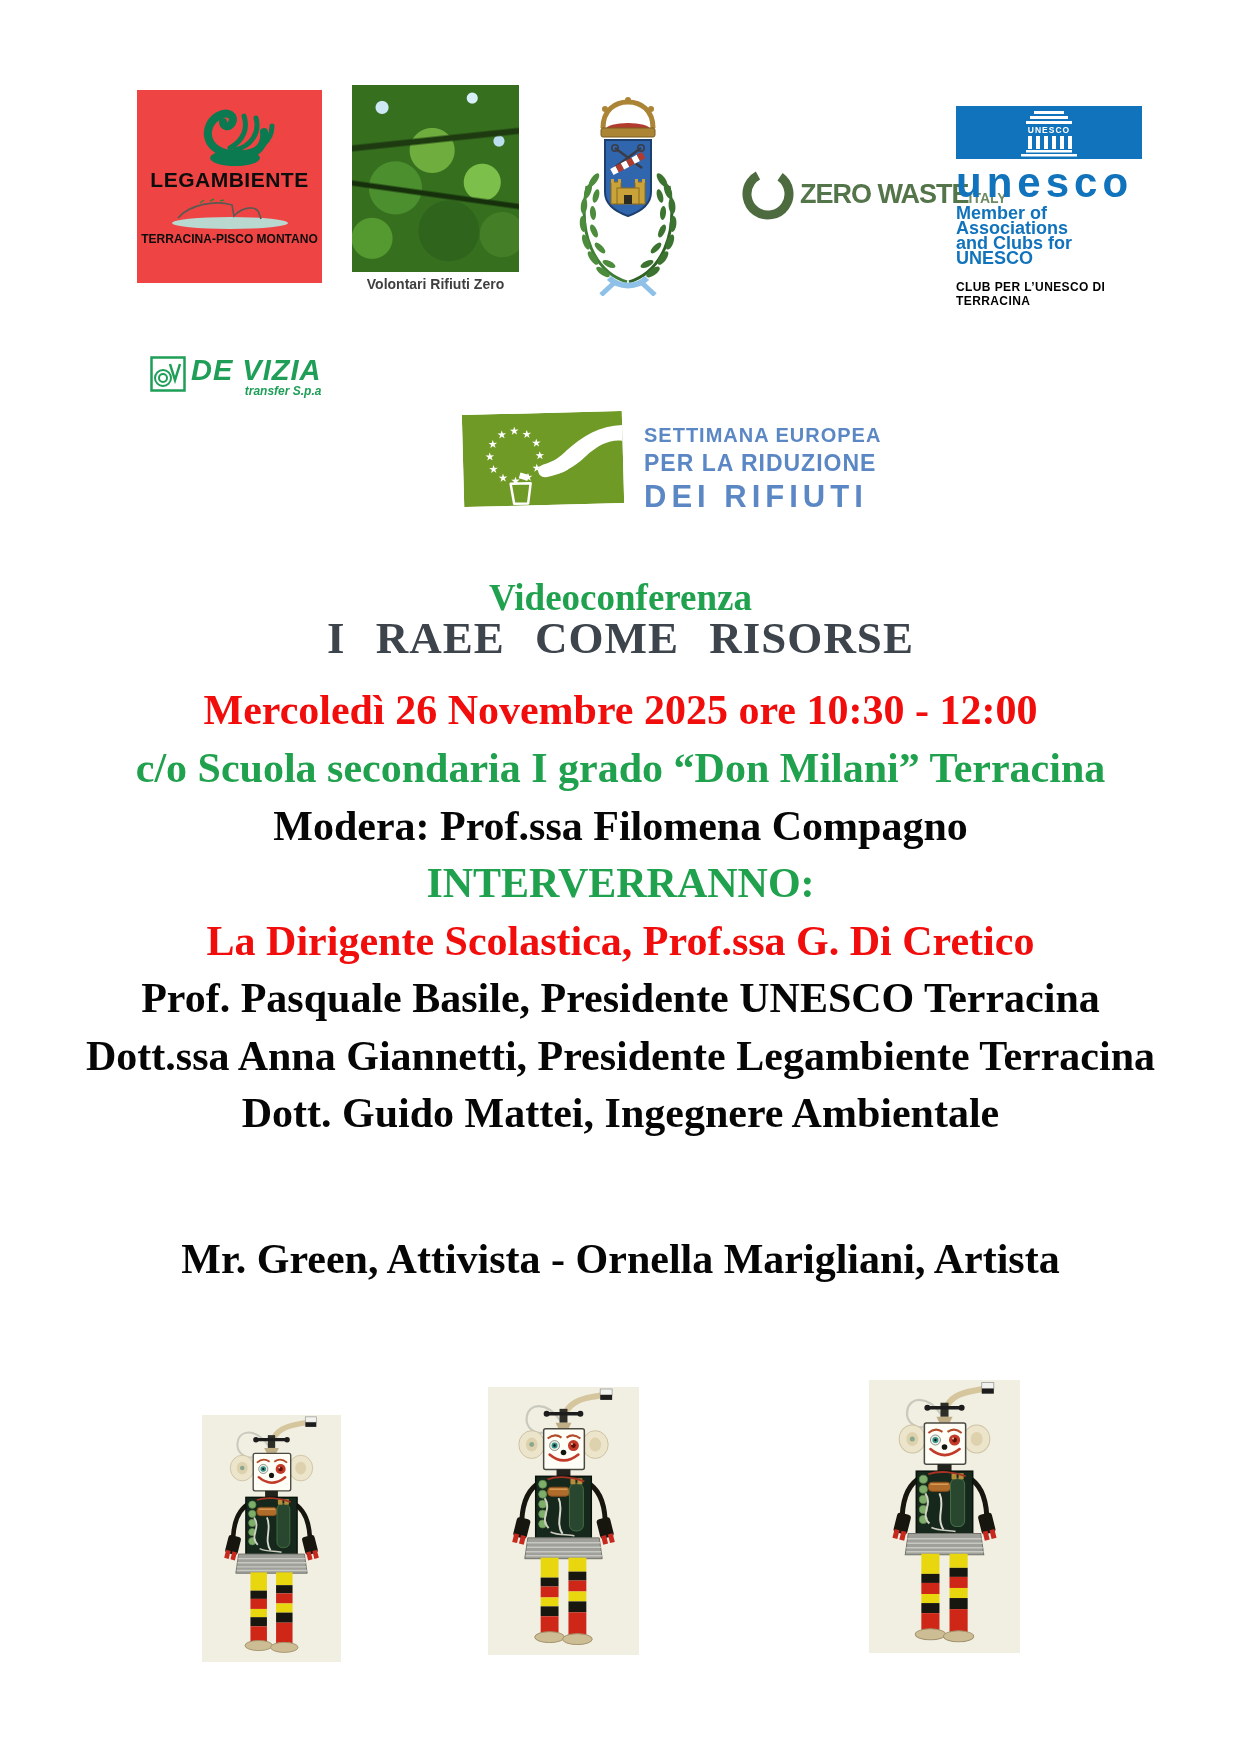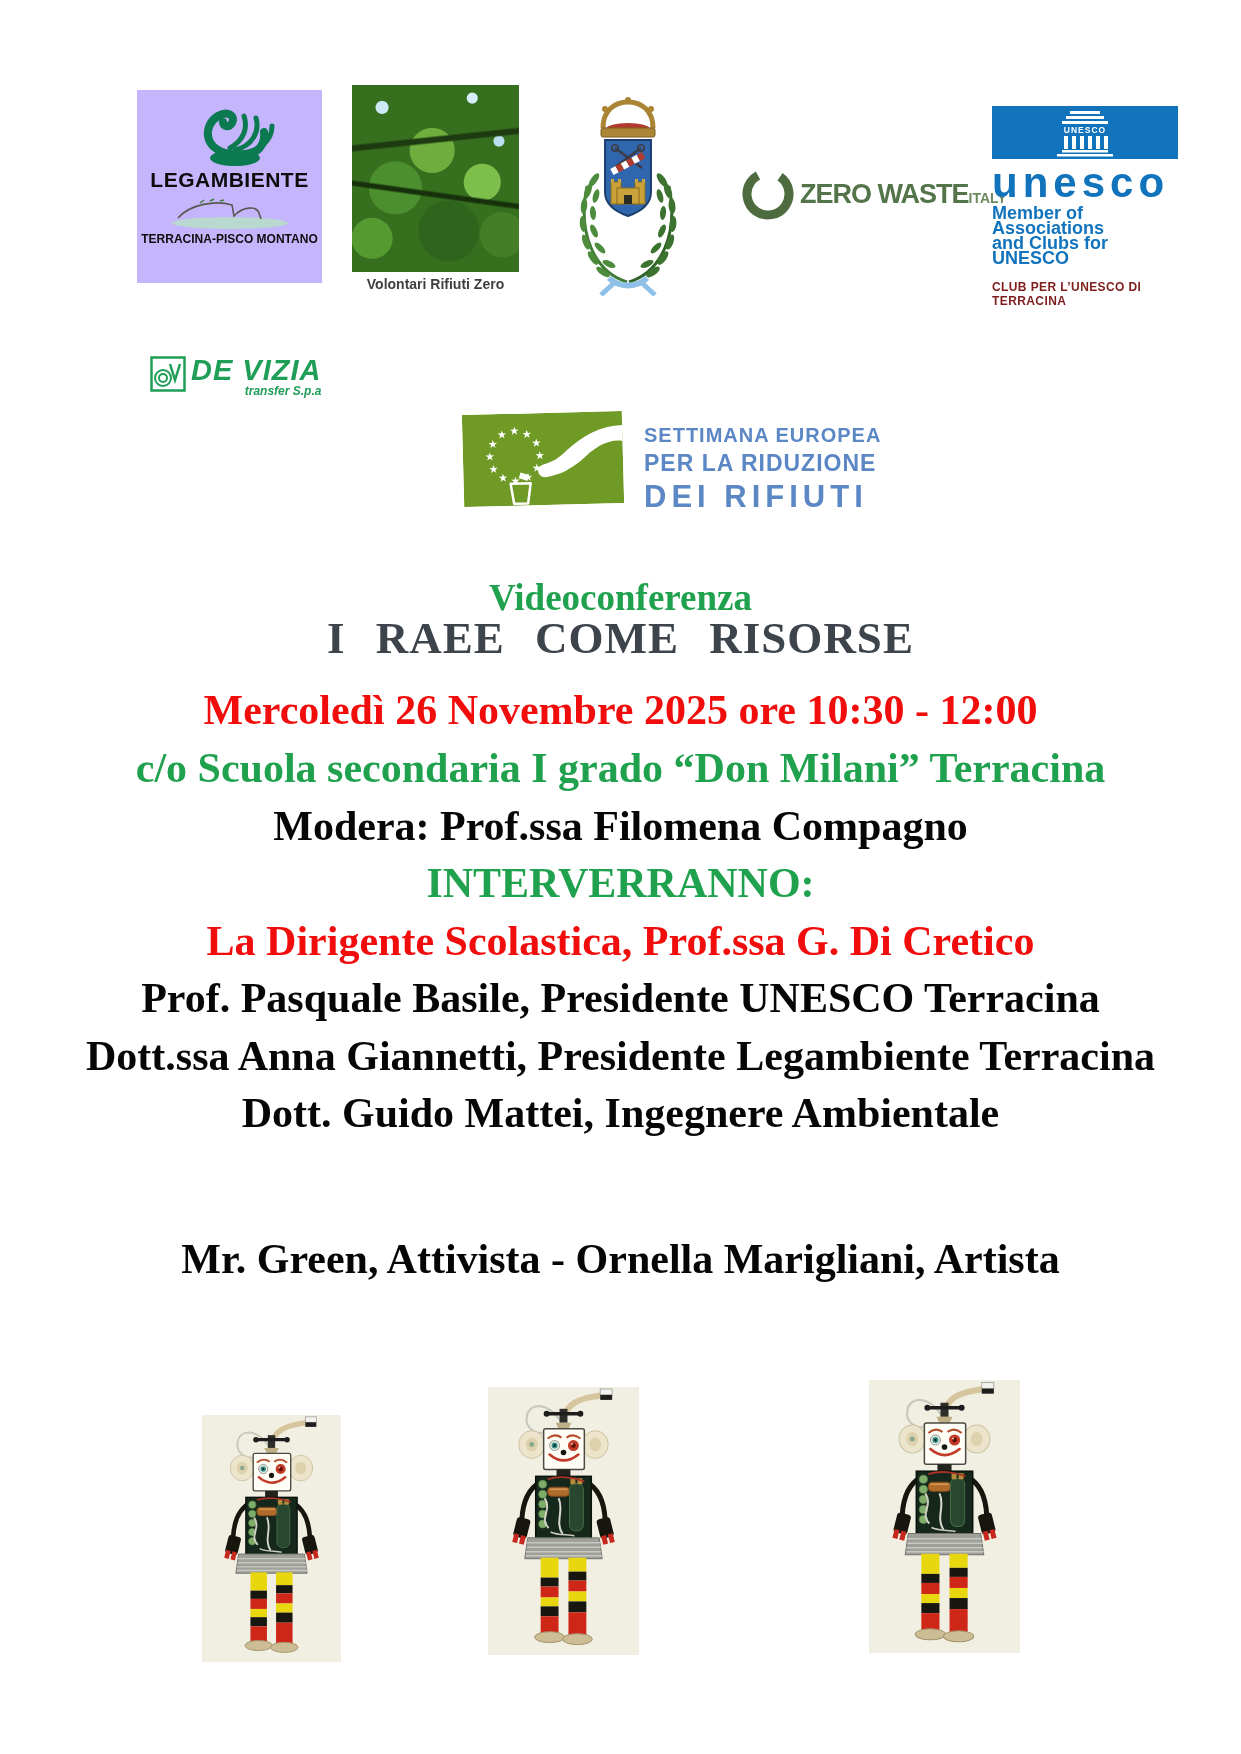--- a/index.html
+++ b/index.html
@@ -1,20 +1,20 @@
 <!DOCTYPE html>
 <html><head>
 <meta charset="utf-8">
 <style>
   html,body{margin:0;padding:0;background:#fff;}
   .page{position:relative;width:1241px;height:1754px;background:#ffffff;overflow:hidden;
         font-family:"Liberation Sans",sans-serif;}
 
   
-  .lega{position:absolute;left:137px;top:90px;width:185px;height:193px;background:#c4b5fd;
+  .lega{position:absolute;left:137px;top:90px;width:185px;height:193px;background:#ef4444;
         display:flex;flex-direction:column;align-items:center;padding-top:4px;box-sizing:border-box;}
   .lega-title{font-weight:900;font-size:21px;letter-spacing:.5px;color:#0d0d0d;margin-top:-4px;}
   .lega-sub{font-weight:800;font-size:12px;color:#0d0d0d;margin-top:2px;}
 
   .tree{position:absolute;left:352px;top:85px;width:167px;height:187px;background-color:#36701f;
         background-image:
           linear-gradient(174deg, transparent 29%, #1e3a10 30%, #1e3a10 32%, transparent 33%),
           linear-gradient(188deg, transparent 56%, #16300c 57%, #16300c 58.5%, transparent 59.5%),
           radial-gradient(circle at 18% 12%, #cfe8f5 0 6px, transparent 7px),
           radial-gradient(circle at 72% 7%, #d8eef8 0 5px, transparent 6px),
@@ -28,25 +28,25 @@
   .tree-caption{position:absolute;left:352px;top:276px;width:167px;text-align:center;
         font-weight:700;font-size:14px;color:#3f3f3f;}
 
   .stemma{position:absolute;left:538px;top:96px;}
 
   .zerowaste{position:absolute;left:740px;top:166px;display:flex;align-items:center;}
   .zw-text{margin-left:4px;font-weight:700;color:#54744a;letter-spacing:-1px;
            font-size:27px;white-space:nowrap;}
   .zw-suffix{font-size:14px;letter-spacing:0;color:#6d8a60;font-weight:700;}
 
-  .unesco{position:absolute;left:956px;top:106px;width:190px;margin-left:36px;}
+  .unesco{position:absolute;left:956px;top:106px;width:190px;}
   .unesco-banner{width:186px;height:53px;background:#1173bc;display:flex;align-items:center;justify-content:center;}
   .unesco-word{font-weight:800;font-size:42px;line-height:40px;color:#1173bc;letter-spacing:5px;margin-top:4px;}
   .unesco-member{font-weight:700;font-size:18px;line-height:15px;color:#1173bc;margin-top:3px;}
-  .unesco-club{font-weight:700;font-size:12px;color:#7f1d1d;margin-top:14px;letter-spacing:.4px;}
+  .unesco-club{font-weight:700;font-size:12px;color:#000000;margin-top:14px;letter-spacing:.4px;}
 
   
   .devizia{position:absolute;left:150px;top:356px;display:flex;align-items:flex-start;}
   .dv-txt{margin-left:5px;}
   .dv-title{font-weight:700;font-style:italic;font-size:29px;line-height:28px;color:#1e9e57;letter-spacing:1px;}
   .dv-sub{font-weight:700;font-style:italic;font-size:12px;color:#1e9e57;text-align:right;margin-top:0;}
 
   .serr-flag{position:absolute;left:463px;top:413px;transform:rotate(-1.5deg);}
   .serr-text{position:absolute;left:644px;top:424px;color:#5b87c5;font-weight:700;}
   .serr-l1{font-size:20px;letter-spacing:1px;}

